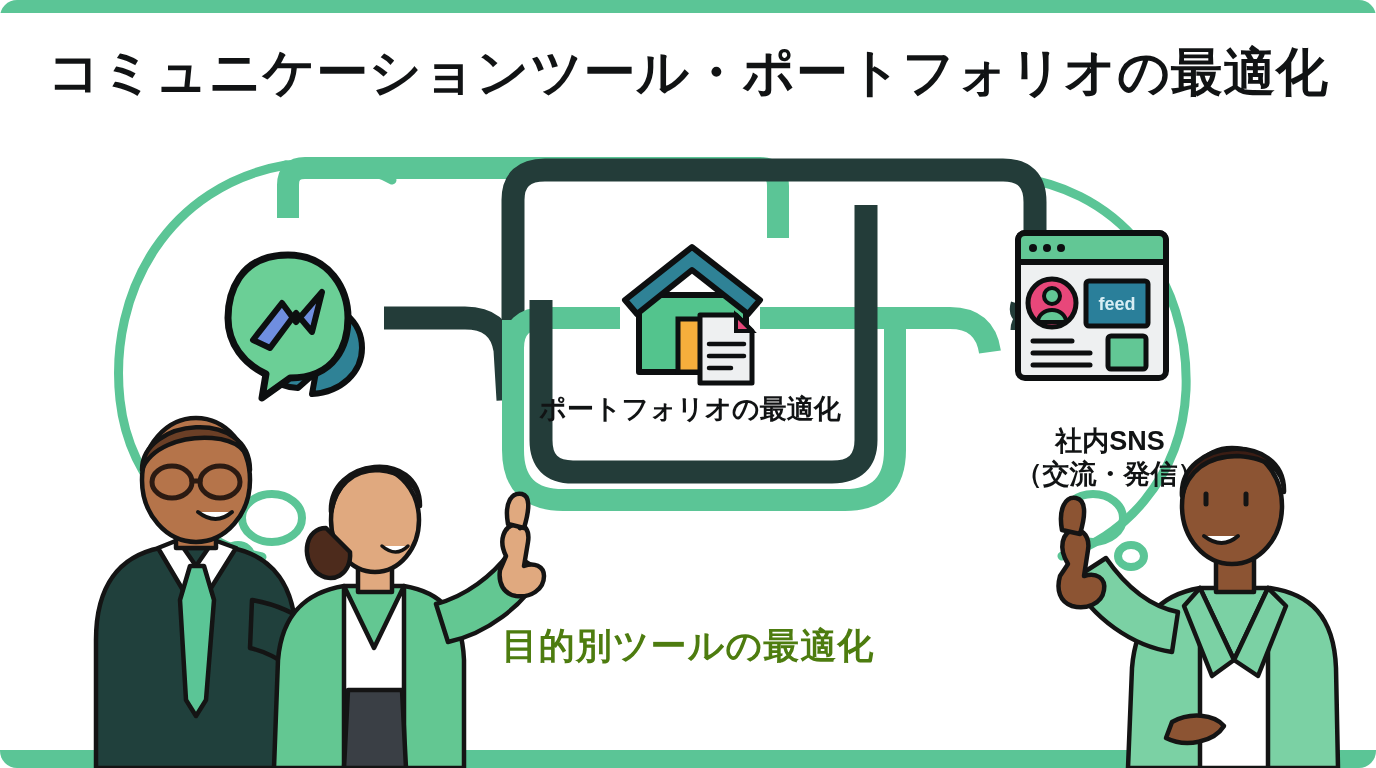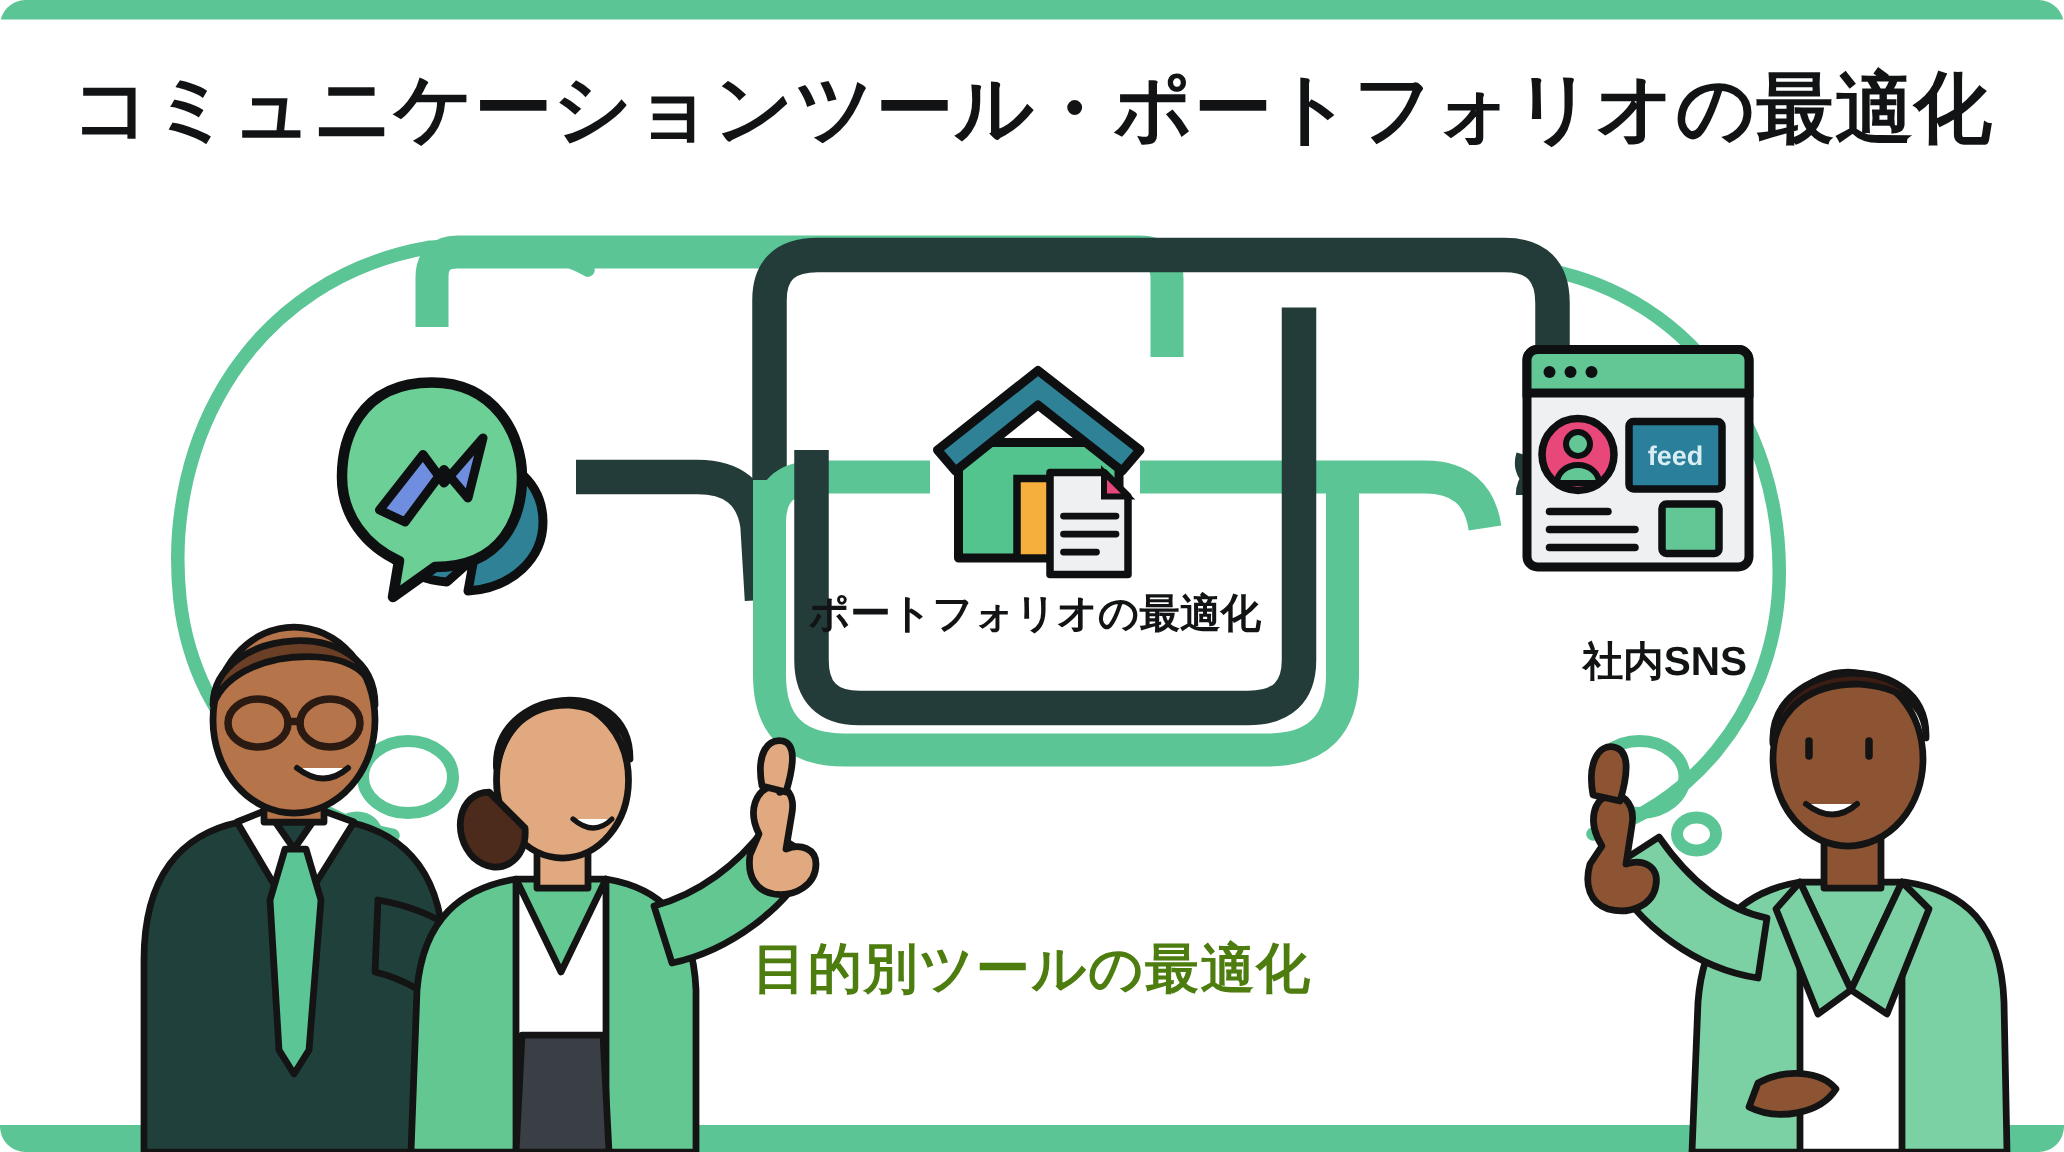--- a/index.html
+++ b/index.html
@@ -276,17 +276,18 @@
     </g>
   </svg>
 
 
   <div class="node-label" id="label-intranet">
     <span class="l1">ポートフォリオの最適化</span>
   </div>
 
   <div class="node-label" id="label-sns">
     <span class="l1">社内SNS</span>
+    <span class="l2">（交流・発信）</span>
   </div>
 
   <div id="bottom-caption">目的別ツールの最適化</div>
 
 </div>
 
 </body></html>

